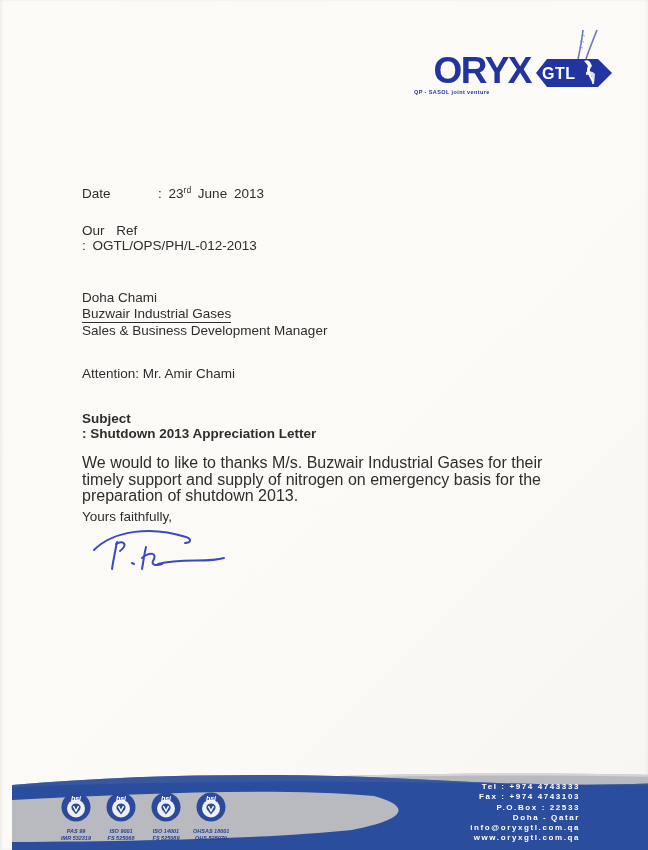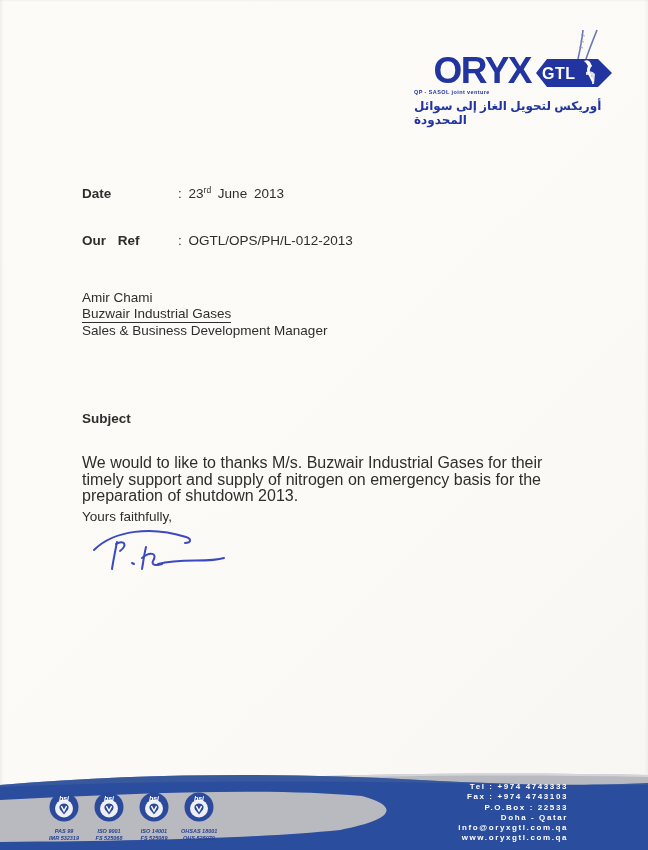--- a/index.html
+++ b/index.html
@@ -16,37 +16,37 @@
   
   .letterhead { position:absolute; top:28px; right:34px; width:200px; text-align:left; }
   .logo-row { display:flex; justify-content:flex-end; align-items:flex-end; gap:3px; }
   .brand-word { font-size:37px; font-weight:800; letter-spacing:-1.5px; color:#2234a0; line-height:0.95; }
   .tagline { font-size:5.5px; font-weight:bold; color:#2234a0; letter-spacing:0.4px; margin-top:1px; margin-right:2px; }
   .name-ar { font-size:12px; font-weight:bold; color:#2234a0; margin-top:4px; direction:rtl; }
   .name-en { font-size:11.5px; font-weight:bold; color:#2234a0; letter-spacing:3.6px; margin-top:2px; white-space:nowrap; }
 
   
   .row { position:absolute; left:82px; font-size:13.5px; display:flex; }
-  .lbl { width:76px; flex:none;font-weight:bold; }
+  .lbl { width:76px; flex:none; }
   .date-row { top:186px; }
-  .ref-row  { top:233px; }
+  .ref-row  { top:223px;flex-direction:column; }
   .ref-lbl  { word-spacing:8px; }
   sup { font-size:8.5px; vertical-align:super; line-height:0; }
-  .val { word-spacing:3px;margin-left:20px; }
+  .val { word-spacing:3px; }
   .recipient { position:absolute; left:82px; top:290px; font-size:13.5px; line-height:15.6px; }
   .recipient .company { display:inline-block; border-bottom:1.2px solid #2e2e2e; padding-bottom:0.5px; }
   .attention { position:absolute; left:82px; top:366px; font-size:13.5px; }
   .subject-row { top:411px; font-weight:bold;flex-direction:column; }
   .body-par { position:absolute; left:82px; top:455px; width:500px; font-size:16px; line-height:16.5px; }
   .closing { position:absolute; left:82px; top:509px; font-size:13.5px; }
   .signature { position:absolute; left:86px; top:522px; }
   .signer { position:absolute; left:82px; top:577px; font-size:13.5px; font-weight:bold; line-height:15.3px; }
 
   
-  .footer { position:absolute; left:0; bottom:0; width:604px; height:80px; }
+  .footer { position:absolute; left:12px; bottom:0; width:604px; height:80px; }
   .footer svg.wave { position:absolute; inset:0; }
   .badges { position:absolute; left:46px; top:20px; display:flex; gap:9px; }
   .badge { width:36px; text-align:center; }
   .badge .cap1, .badge .cap2 { font-size:5.5px; font-style:italic; font-weight:bold; color:#27418f; line-height:6.5px; white-space:nowrap; }
   .badge .cap1 { margin-top:2px; }
   .contact { position:absolute; right:36px; top:12px; text-align:right; color:#ffffff; font-weight:bold; font-size:8px; line-height:10.3px; letter-spacing:1.6px; white-space:nowrap; }
 </style>
 </head>
 <body>
 
@@ -66,42 +66,43 @@
         <polygon points="2,45 13,31 64,31 78,45 64,59 13,59" fill="#2234a0"></polygon>
         <text x="8" y="51" fill="#ffffff" font-size="16" font-weight="bold" letter-spacing="0.5">GTL</text>
 
         <g fill="#ffffff">
           <path d="M50,33 q4,-2 6,1 l2,4 q-3,3 -2,7 l4,8 -2,1 -4,-8 q-2,-4 0,-8 l-2,-3 z"></path>
           <path d="M52,44 q6,-2 9,2 l-1,10 -2,0 0,-8 q-3,-2 -6,-1 z" opacity="0.85"></path>
         </g>
       </svg>
     </div>
     <div class="tagline">QP - SASOL joint venture</div>
-    <div class="name-ar">أوريكس لتحويل الغاز إلى سوائل المحدودة</div>
   </div>
 
   <div class="row date-row">
     <span class="lbl">Date</span>
     <span class="val"><span>: </span><span>23</span><sup>rd</sup><span> June 2013</span></span>
   </div>
 
   <div class="row ref-row">
     <span class="lbl ref-lbl">Our Ref</span>
     <span class="val"><span>: </span><span>OGTL/OPS/PH/L-012-2013</span></span>
   </div>
 
   <div class="recipient">
-    <div>Amir Chami</div>
+    <div>Doha Chami</div>
     <div><span class="company">Buzwair Industrial Gases</span></div>
     <div>Sales &amp; Business Development Manager</div>
   </div>
 
+  <div class="attention">Attention: Mr. Amir Chami</div>
 
   <div class="row subject-row">
     <span class="lbl">Subject</span>
+    <span><span>: </span><span>Shutdown 2013 Appreciation Letter</span></span>
   </div>
 
   <div class="body-par">We would to like to thanks M/s. Buzwair Industrial Gases for their timely support and supply of nitrogen on emergency basis for the preparation of shutdown 2013.</div>
 
   <div class="closing">Yours faithfully,</div>
 
   <svg class="signature" width="150" height="52" viewBox="0 0 150 52">
     <g stroke="#3c49c0" stroke-width="2" fill="none" stroke-linecap="round">
       <path d="M8,28 C28,8 66,4 100,15 C106,17 105,21 99,21"></path>
       <path d="M31,20 C29,30 27,40 26,47"></path>

